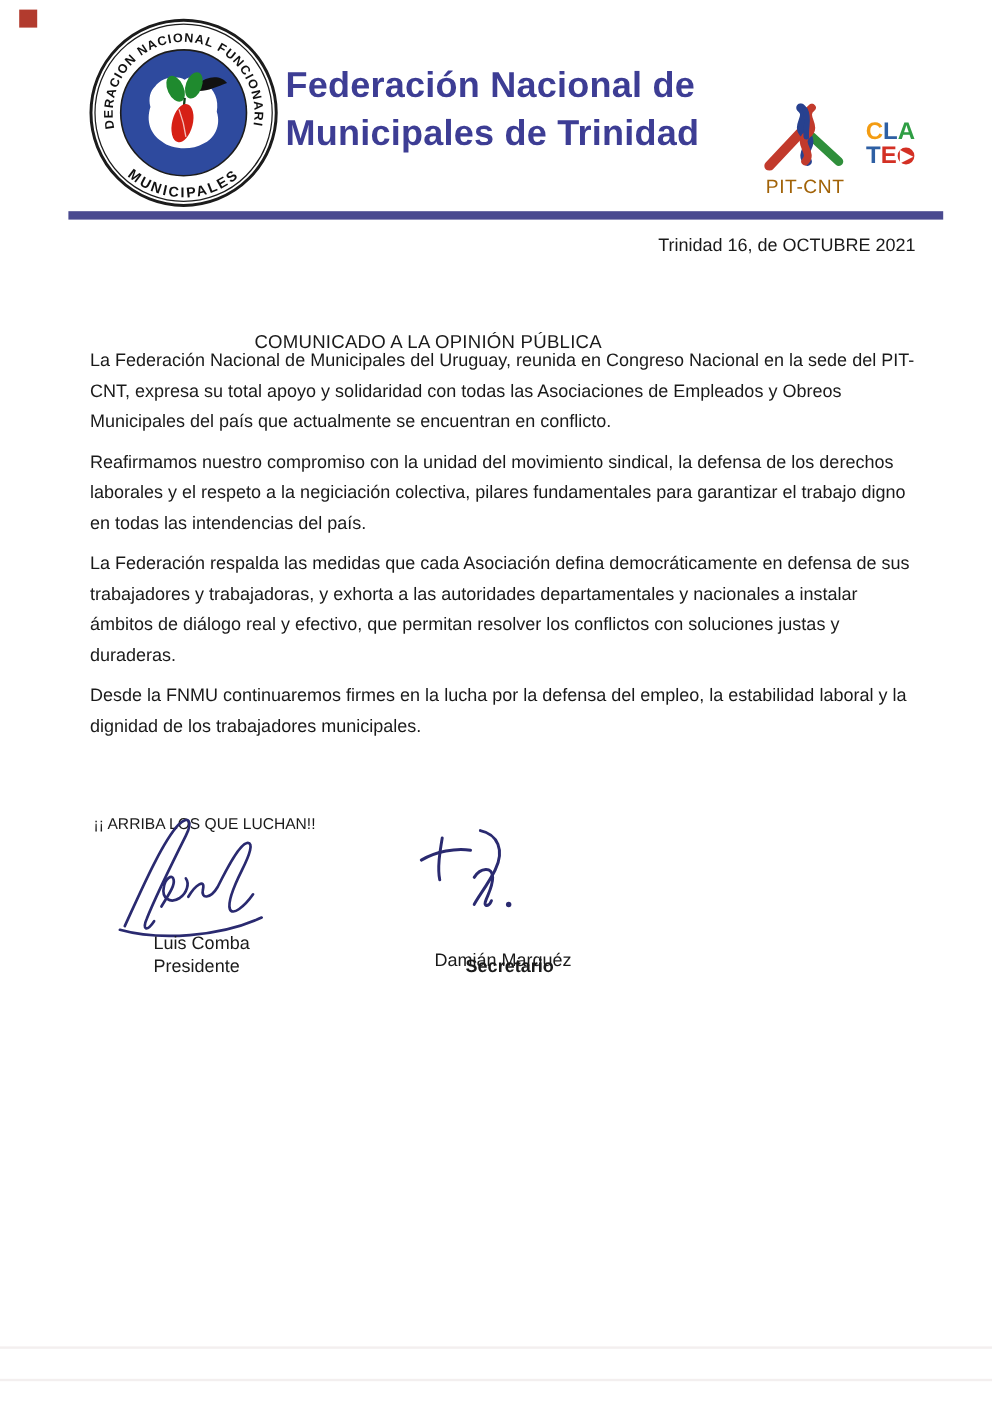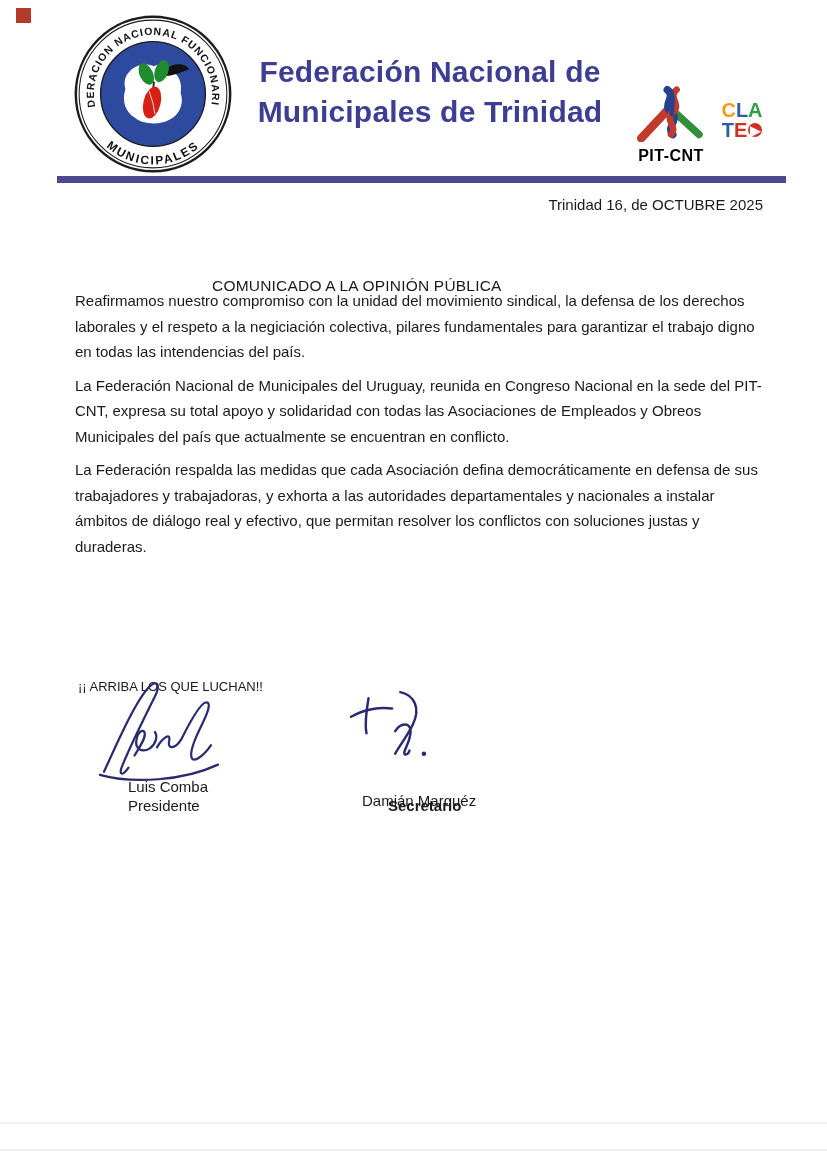--- a/index.html
+++ b/index.html
@@ -9,25 +9,25 @@
     background:#ffffff;
     font-family:"Liberation Sans", sans-serif;
     color:#1a1a1a;
     overflow:hidden;
   }
   
   .corner-mark{position:absolute;left:16px;top:8px;width:15px;height:15px;background:#b23b2e;}
   .seal{position:absolute;left:72px;top:13px;width:162px;height:162px;}
   .org-title{
     position:absolute;left:238px;top:52px;width:384px;
-    text-align:center;font-weight:bold;font-size:30px;line-height:40px;
+    text-align:left;font-weight:bold;font-size:30px;line-height:40px;
     color:#3d3d94;letter-spacing:0.2px;
   }
   .pitcnt{position:absolute;left:628px;top:86px;width:86px;text-align:center;}
-  .pitcnt-label{font-weight:bold;font-size:16px;color:#000000;letter-spacing:0.5px;margin-top:1px;text-align:center;}
+  .pitcnt-label{font-weight:normal;font-size:16px;color:#a16207;letter-spacing:0.5px;margin-top:1px;text-align:center;}
   .clate{
     position:absolute;left:714px;top:92px;width:56px;height:56px;
     display:flex;flex-direction:column;justify-content:center;align-items:center;
     font-weight:900;line-height:1;
   }
   .clate-row{display:flex;align-items:center;}
   .clate-row span{font-size:20px;}
   .clate-c{color:#f39c12;}
   .clate-l{color:#2e5fa3;}
   .clate-a{color:#2f9e44;}
@@ -116,28 +116,29 @@
     </div>
     <div class="clate-row">
       <span class="clate-t">T</span>
       <span class="clate-e">E</span>
       <span class="clate-dot">▸</span>
     </div>
   </div>
 
   <div class="header-rule"></div>
 
-  <div class="date-line">Trinidad 16, de OCTUBRE 2025</div>
+  <div class="date-line">Trinidad 16, de OCTUBRE 2021</div>
 
   <div class="headline">COMUNICADO A LA OPINIÓN PÚBLICA</div>
 
   <div class="body-copy">
+    <p>La Federación Nacional de Municipales del Uruguay, reunida en Congreso Nacional en la sede del PIT-CNT, expresa su total apoyo y solidaridad con todas las Asociaciones de Empleados y Obreos Municipales del país que actualmente se encuentran en conflicto.</p>
     <p>Reafirmamos nuestro compromiso con la unidad del movimiento sindical, la defensa de los derechos laborales y el respeto a la negiciación colectiva, pilares fundamentales para garantizar el trabajo digno en todas las intendencias del país.</p>
-    <p>La Federación Nacional de Municipales del Uruguay, reunida en Congreso Nacional en la sede del PIT-CNT, expresa su total apoyo y solidaridad con todas las Asociaciones de Empleados y Obreos Municipales del país que actualmente se encuentran en conflicto.</p>
     <p>La Federación  respalda las medidas que cada Asociación defina democráticamente en defensa de sus trabajadores y trabajadoras, y exhorta a las autoridades departamentales y nacionales a instalar ámbitos de diálogo real y efectivo, que permitan resolver los conflictos con soluciones justas y duraderas.</p>
+    <p>Desde la FNMU continuaremos firmes en la lucha por la defensa del empleo, la estabilidad laboral y la dignidad de los trabajadores municipales.</p>
   </div>
 
   <div class="slogan">¡¡ ARRIBA LOS QUE LUCHAN!!</div>
 
   <svg class="sig-left-svg" width="150" height="112" viewBox="0 0 140 110">
     <g stroke="#2a2a70" stroke-width="2.2" fill="none" stroke-linecap="round">
       <path d="M14 96 C 26 70 44 28 58 13 C 66 5 70 10 64 22 C 54 42 40 70 32 90 C 28 99 32 101 38 92"></path>
       <path d="M44 80 C 50 70 55 63 54 58 C 53 53 47 57 46 64 C 44 73 51 78 59 73 C 65 69 67 61 64 57"></path>
       <path d="M66 72 C 72 62 80 57 78 66 C 76 74 84 74 90 64 C 98 48 108 29 114 28 C 120 27 116 38 110 50 C 104 62 98 76 100 82 C 102 88 112 80 119 70"></path>
       <path d="M10 99 C 42 108 92 105 126 89"></path>

